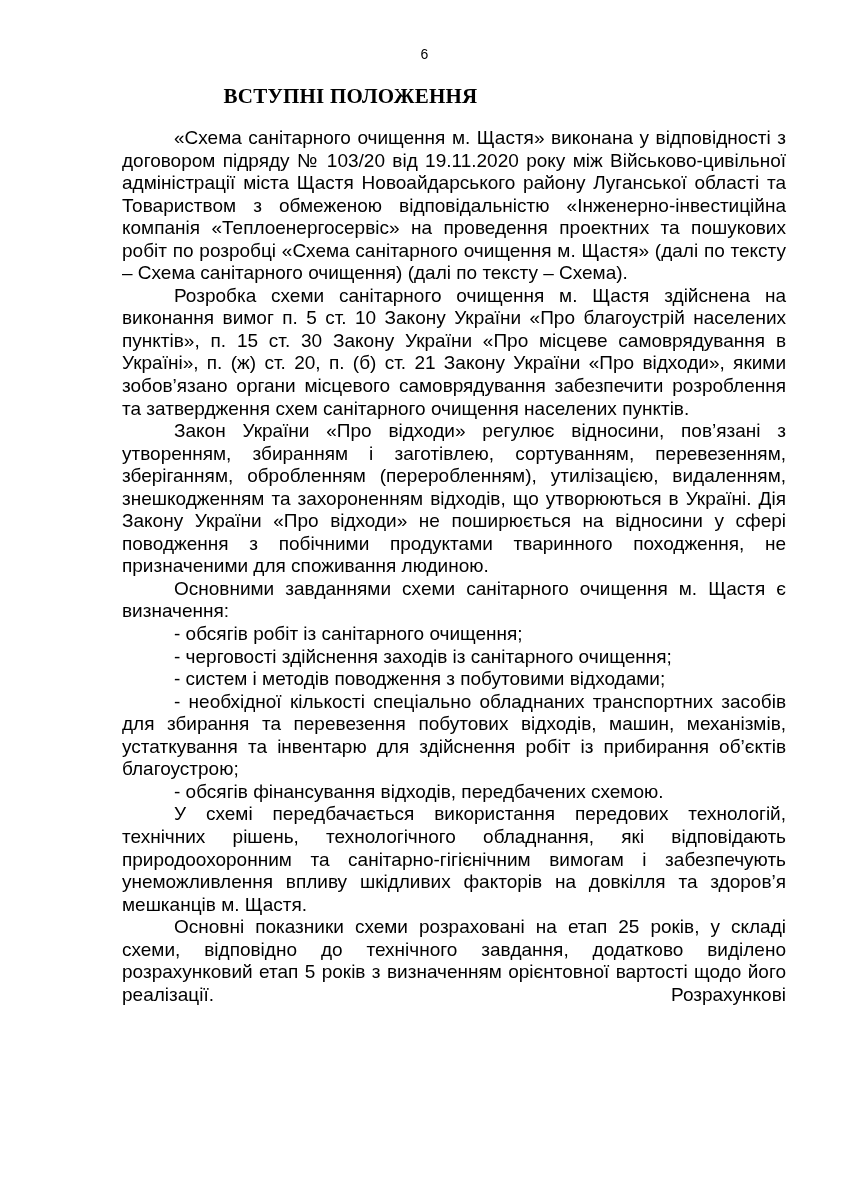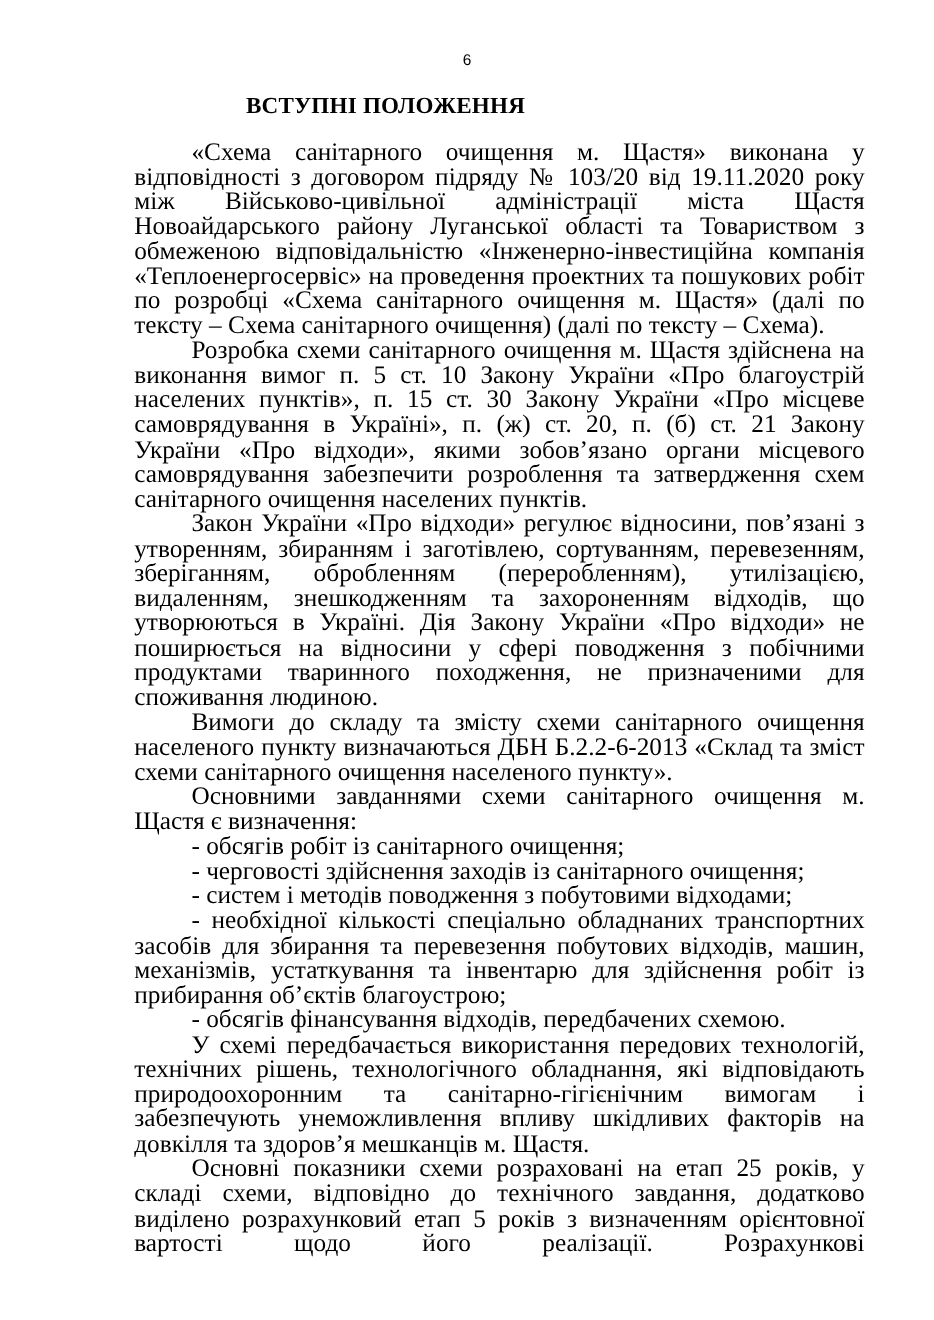--- a/index.html
+++ b/index.html
@@ -12,37 +12,36 @@
     position: absolute; top: 46px; left: 0; width: 849px; text-align: center;
     font-family: "Liberation Sans", sans-serif; font-size: 14px; line-height: 16px;
   }
   .heading {
     position: absolute; top: 84px; left: 0; width: 701px; text-align: center;
     font-family: "Liberation Serif", serif; font-weight: bold; font-size: 21px; line-height: 24px;
     letter-spacing: 0.2px;
   }
   .body {
     position: absolute; top: 127px; left: 122px; width: 664px;
-    font-family: Liberation Serif, serif; font-size: 23px; line-height: 22.55px;
+    font-family: Liberation Sans, sans-serif; font-size: 19px; line-height: 22.55px;
     text-align: justify;
   }
   .body p { margin: 0; text-indent: 52px; }
   .body p.item { text-align: justify; }
 </style>
 </head>
 <body>
 
 <div class="page">
   <div class="page-number">6</div>
   <div class="heading">ВСТУПНІ ПОЛОЖЕННЯ</div>
   <div class="body">
     <p>«Схема санітарного очищення м. Щастя» виконана у відповідності з договором підряду № 103/20 від 19.11.2020 року між Військово-цивільної адміністрації міста Щастя Новоайдарського району Луганської області та Товариством з обмеженою відповідальністю «Інженерно-інвестиційна компанія «Теплоенергосервіс» на проведення проектних та пошукових робіт по розробці «Схема санітарного очищення м. Щастя» (далі по тексту – Схема санітарного очищення) (далі по тексту – Схема).</p>
     <p>Розробка схеми санітарного очищення м. Щастя здійснена на виконання вимог п. 5 ст. 10 Закону України «Про благоустрій населених пунктів», п. 15 ст. 30 Закону України «Про місцеве самоврядування в Україні», п. (ж) ст. 20, п. (б) ст. 21 Закону України «Про відходи», якими зобов’язано органи місцевого самоврядування забезпечити розроблення та затвердження схем санітарного очищення населених пунктів.</p>
     <p>Закон України «Про відходи» регулює відносини, пов’язані з утворенням, збиранням і заготівлею, сортуванням, перевезенням, зберіганням, обробленням (переробленням), утилізацією, видаленням, знешкодженням та захороненням відходів, що утворюються в Україні. Дія Закону України «Про відходи» не поширюється на відносини у сфері поводження з побічними продуктами тваринного походження, не призначеними для споживання людиною.</p>
-    <p>Вимоги до складу та змісту схеми санітарного очищення населеного пункту визначаються ДБН Б.2.2-6-2013 «Склад та зміст схеми санітарного очищення населеного пункту».</p>
     <p>Основними завданнями схеми санітарного очищення м. Щастя є визначення:</p>
     <p class="item">- обсягів робіт із санітарного очищення;</p>
     <p class="item">- черговості здійснення заходів із санітарного очищення;</p>
     <p class="item">- систем і методів поводження з побутовими відходами;</p>
     <p class="item">- необхідної кількості спеціально обладнаних транспортних засобів для збирання та перевезення побутових відходів, машин, механізмів, устаткування та інвентарю для здійснення робіт із прибирання об’єктів благоустрою;</p>
     <p class="item">- обсягів фінансування відходів, передбачених схемою.</p>
     <p>У схемі передбачається використання передових технологій, технічних рішень, технологічного обладнання, які відповідають природоохоронним та санітарно-гігієнічним вимогам і забезпечують унеможливлення впливу шкідливих факторів на довкілля та здоров’я мешканців м. Щастя.</p>
     <p style="text-align-last: justify;">Основні показники схеми розраховані на етап 25 років, у складі схеми, відповідно до технічного завдання, додатково виділено розрахунковий етап 5 років з визначенням орієнтовної вартості щодо його реалізації. Розрахункові</p>
   </div>
 </div>

